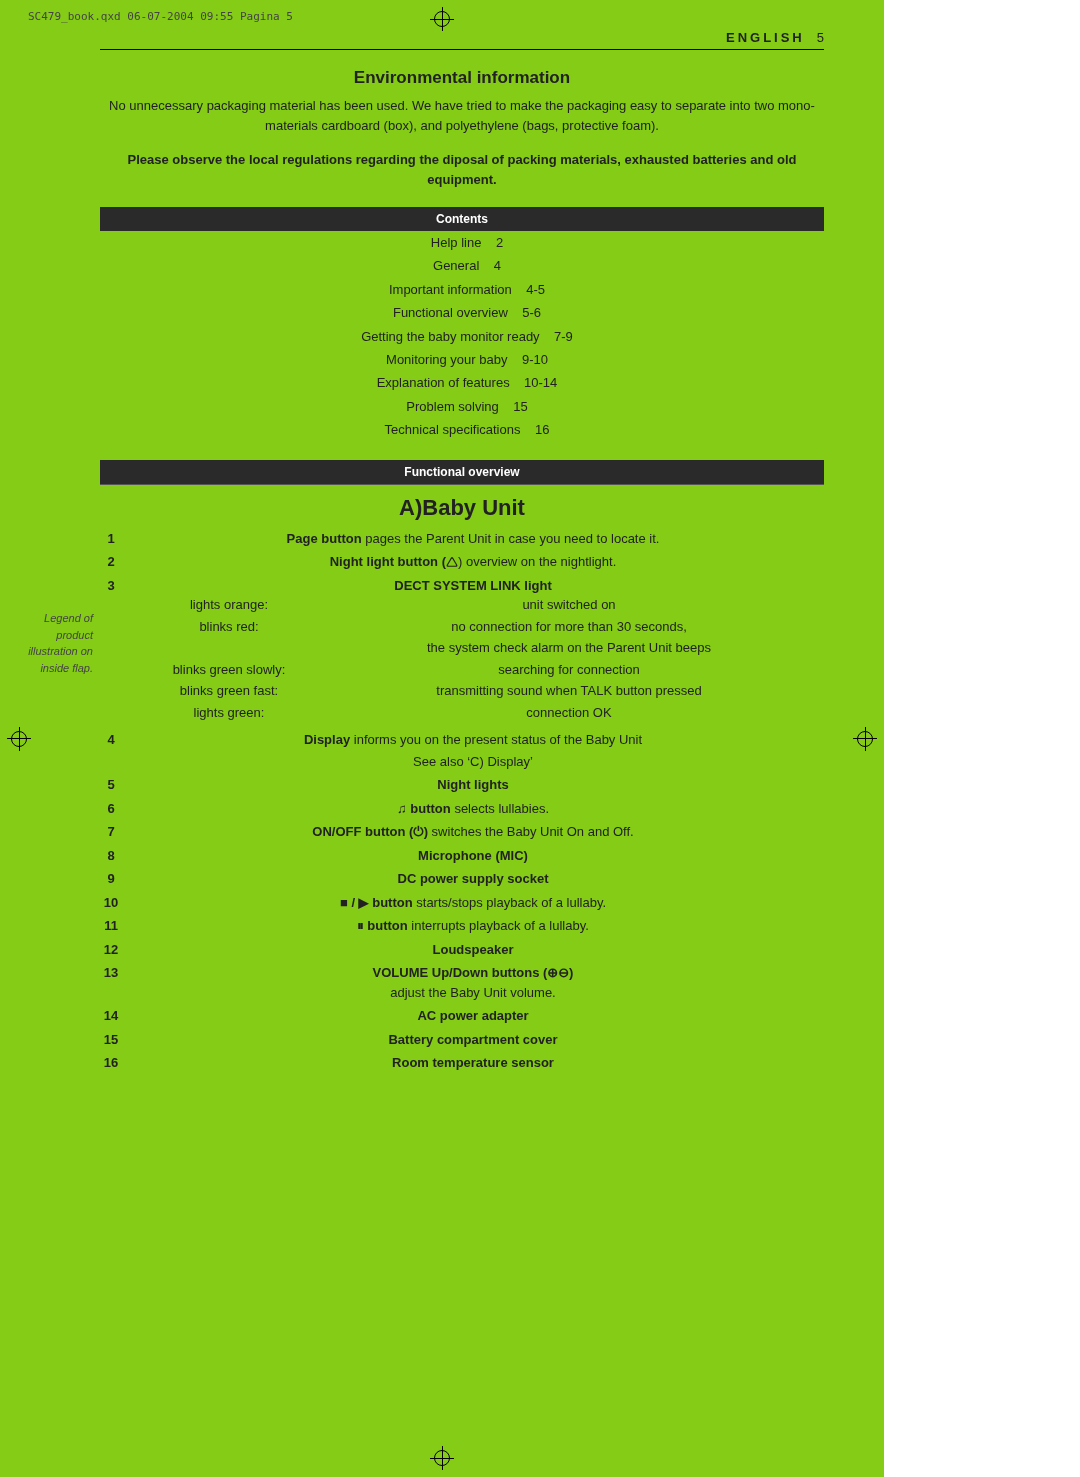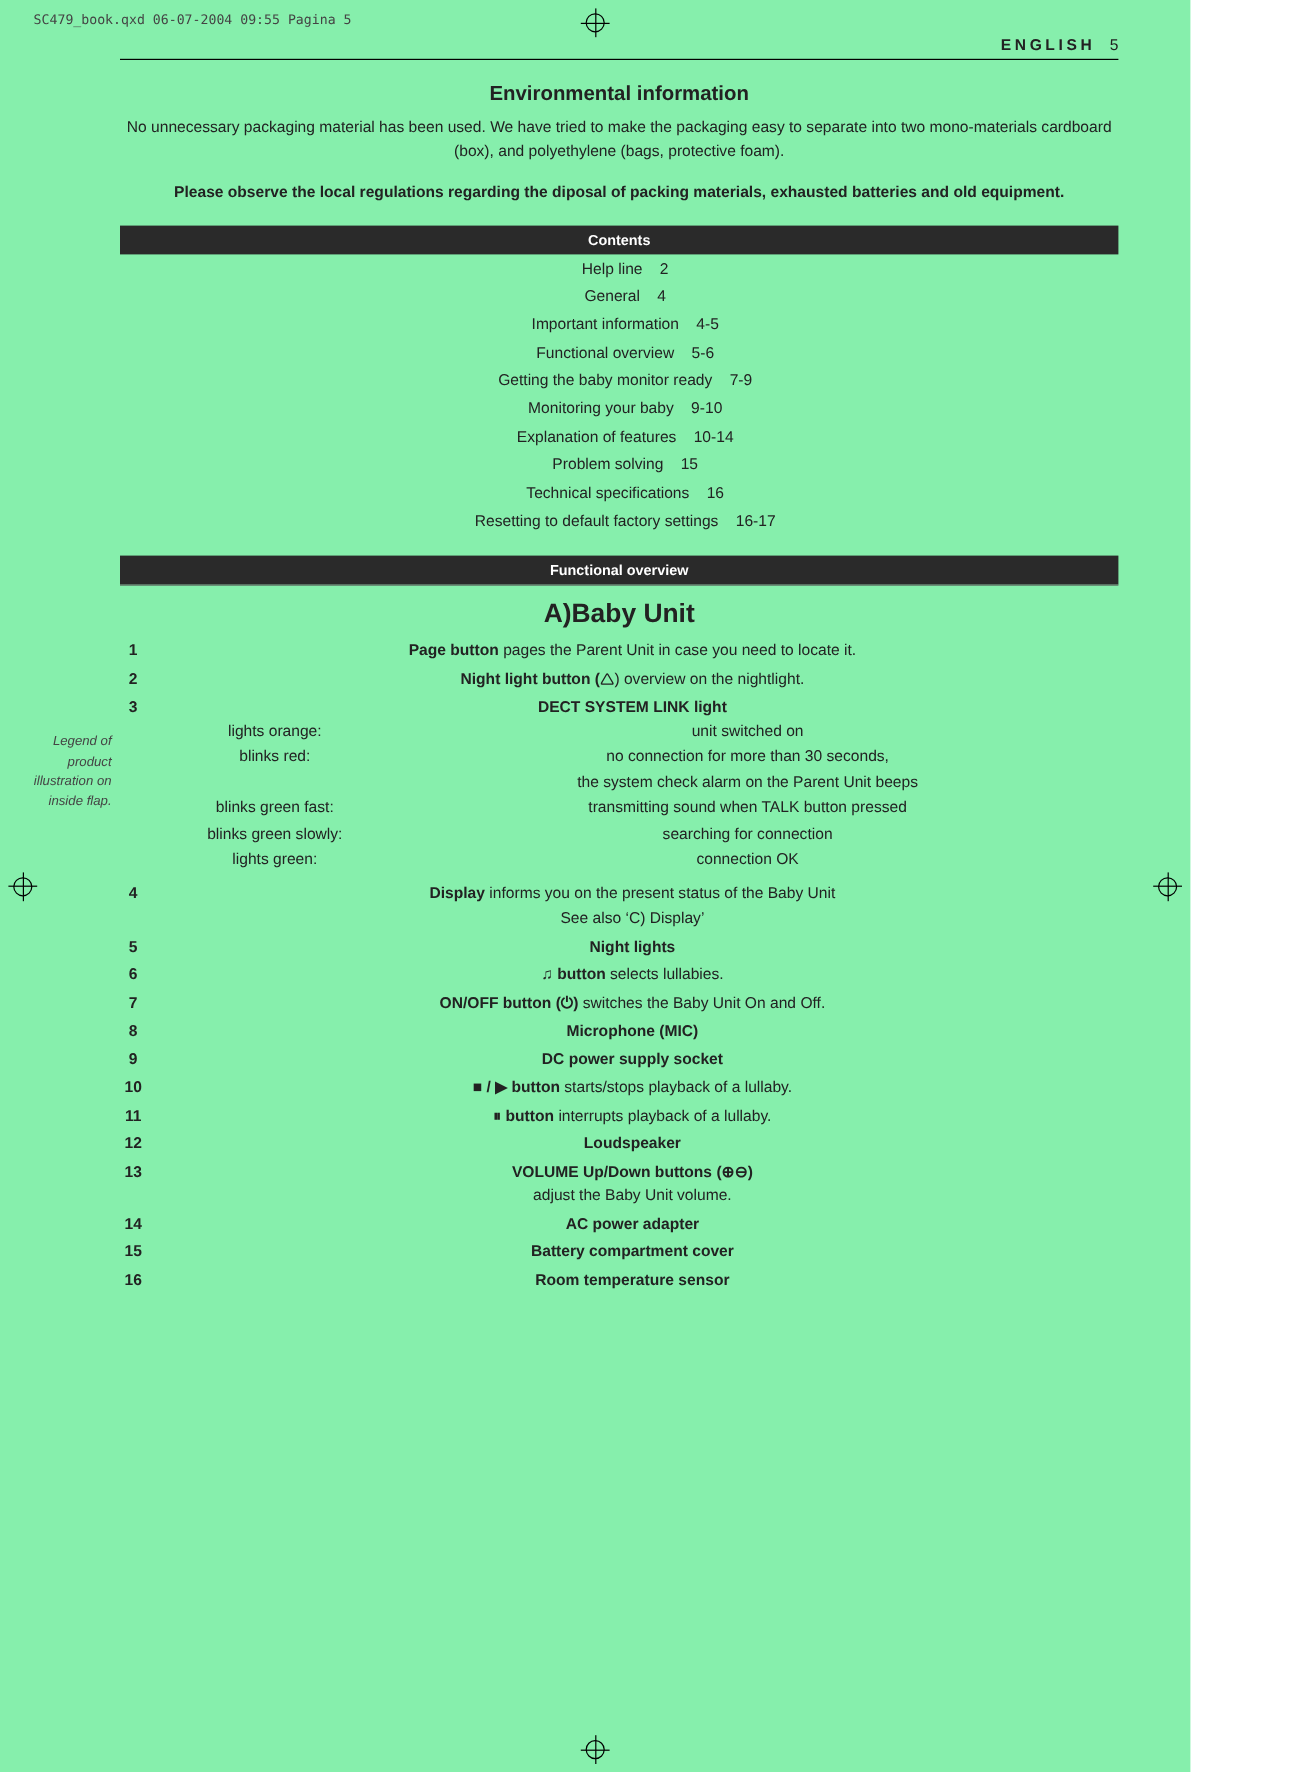--- a/index.html
+++ b/index.html
@@ -8,23 +8,23 @@
       background: #fff;
       font-family: 'Arial', sans-serif;
       font-size: 13px;
       color: #222;
       width: 1080px;
       min-height: 1477px;
       position: relative;
     }
 
     .page-wrapper {
-      width: 992px;
+      width: 884px;
       min-height: 1477px;
-      background: #86efac;
+      background: #84cc16;
       position: relative;
       padding: 0;
     }
 
     
     .file-info {
       position: absolute;
       top: 10px;
       left: 28px;
       font-size: 11px;
@@ -269,21 +269,20 @@
       <ul class="contents-list">
         <li>Help line &nbsp;&nbsp; 2</li>
         <li>General &nbsp;&nbsp; 4</li>
         <li>Important information &nbsp;&nbsp; 4-5</li>
         <li>Functional overview &nbsp;&nbsp; 5-6</li>
         <li>Getting the baby monitor ready &nbsp;&nbsp; 7-9</li>
         <li>Monitoring your baby &nbsp;&nbsp; 9-10</li>
         <li>Explanation of features &nbsp;&nbsp; 10-14</li>
         <li>Problem solving &nbsp;&nbsp; 15</li>
         <li>Technical specifications &nbsp;&nbsp; 16</li>
-        <li>Resetting to default factory settings &nbsp;&nbsp; 16-17</li>
       </ul>
     </div>
 
     <div class="functional-section">
       <div class="section-header-bar">Functional overview</div>
       <hr class="h-rule">
 
       <div class="baby-unit-title">A)Baby Unit</div>
 
       <div class="numbered-item">
@@ -313,26 +312,26 @@
             </div>
             <div class="dect-row">
               <span class="dect-label">blinks red:</span>
               <span class="dect-value">no connection for more than 30 seconds,</span>
             </div>
             <div class="dect-row">
               <span class="dect-label"></span>
               <span class="dect-value">the system check alarm on the Parent Unit beeps</span>
             </div>
             <div class="dect-row">
+              <span class="dect-label">blinks green slowly:</span>
+              <span class="dect-value">searching for connection</span>
+            </div>
+            <div class="dect-row">
               <span class="dect-label">blinks green fast:</span>
               <span class="dect-value">transmitting sound when TALK button pressed</span>
-            </div>
-            <div class="dect-row">
-              <span class="dect-label">blinks green slowly:</span>
-              <span class="dect-value">searching for connection</span>
             </div>
             <div class="dect-row">
               <span class="dect-label">lights green:</span>
               <span class="dect-value">connection OK</span>
             </div>
           </div>
         </div>
       </div>
 
       <div class="numbered-item">

